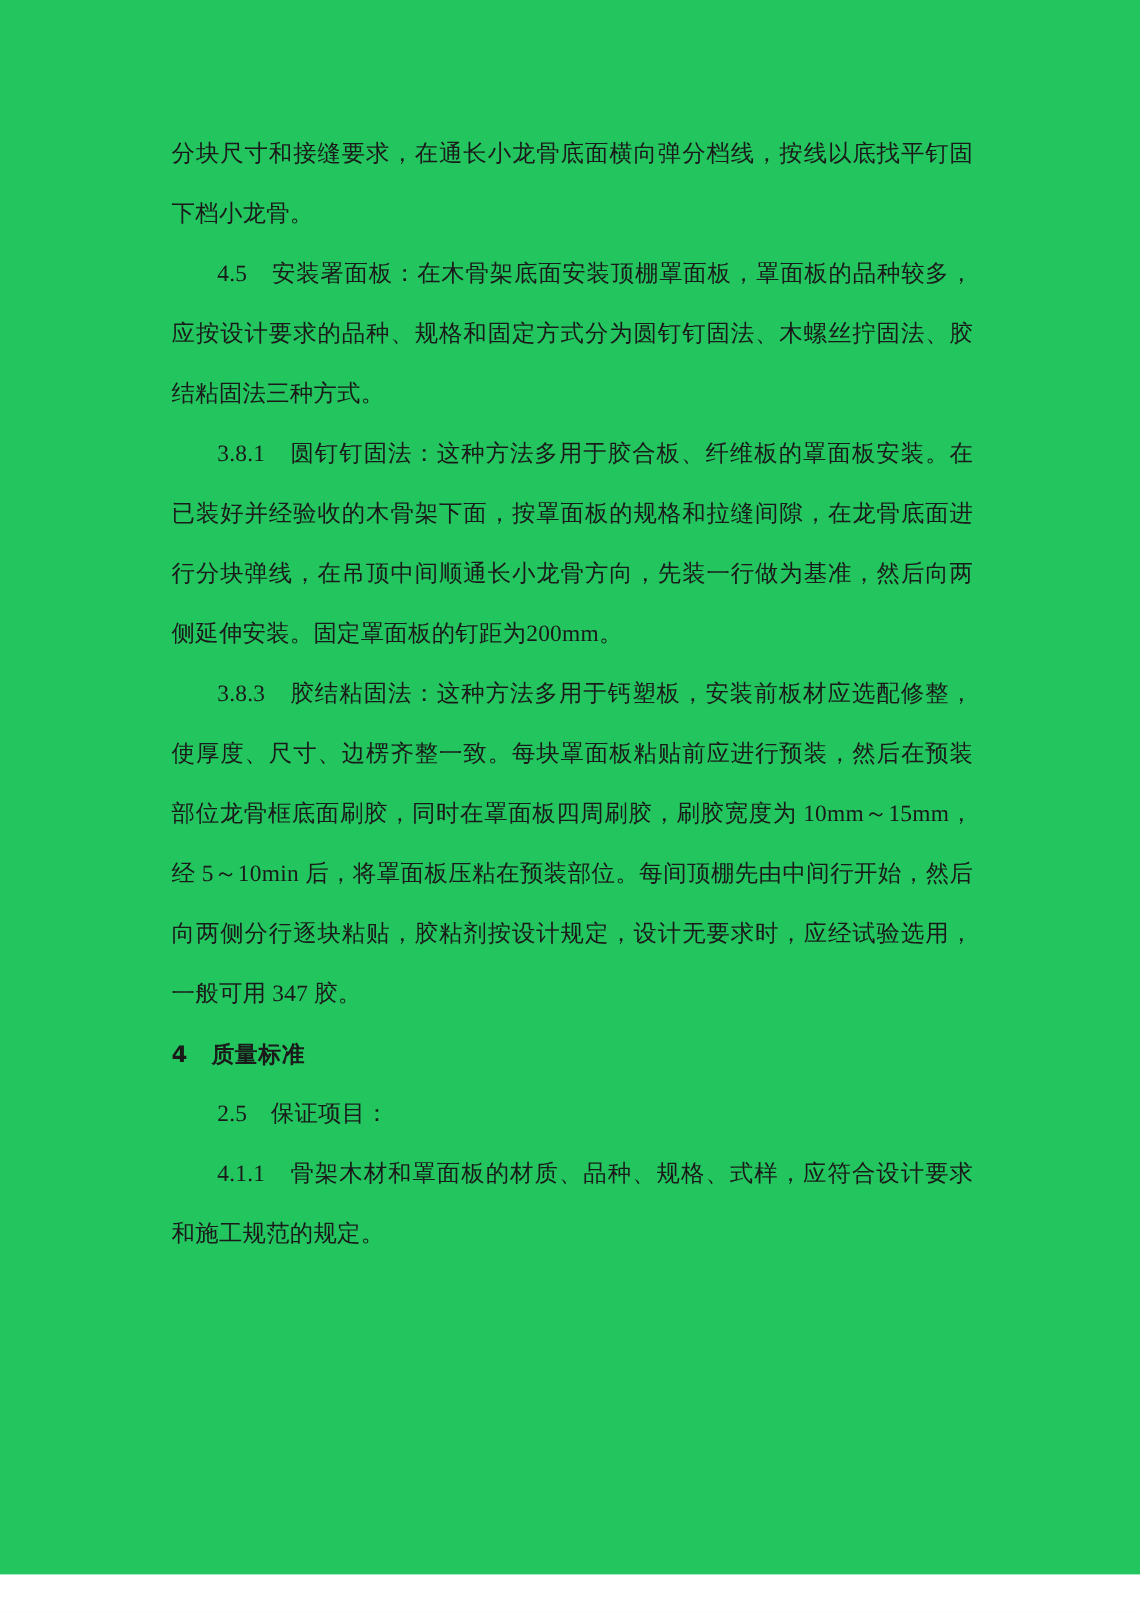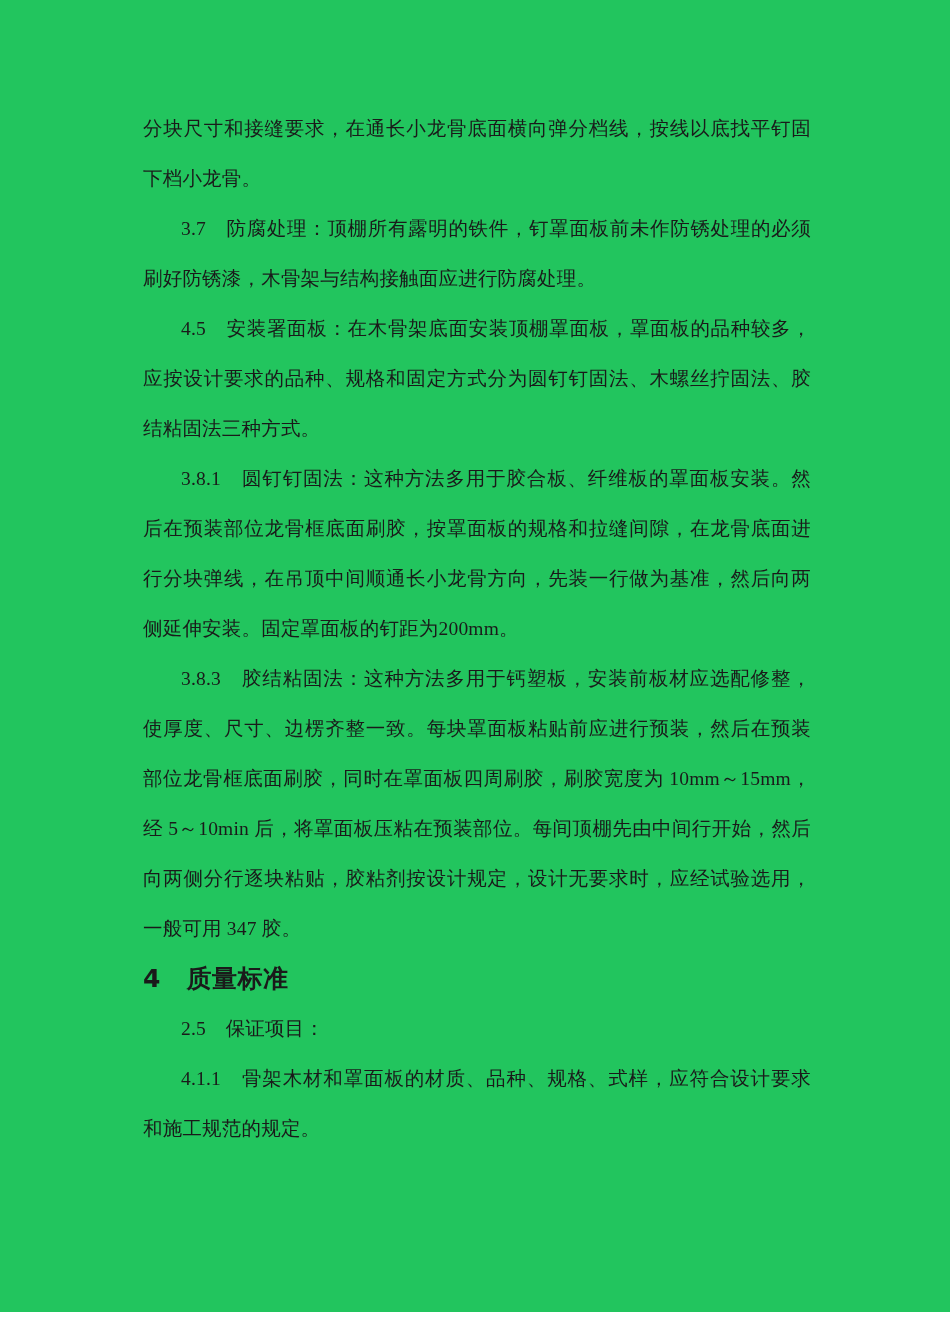--- a/index.html
+++ b/index.html
@@ -48,39 +48,38 @@
   }
 
   
   .para + .para {
     margin-top: 0;
   }
 
   .heading {
     font-family: "DejaVu Sans", "Liberation Sans", sans-serif;
     font-weight: bold;
-    font-size: 25px;
+    font-size: 19px;
     line-height: 50px;
     margin: 0;
     letter-spacing: 0.5px;
   }
 </style>
 </head>
 <body>
 
 <div class="page">
   <div class="content">
 
     <p class="para">分块尺寸和接缝要求，在通长小龙骨底面横向弹分档线，按线以底找平钉固下档小龙骨。</p>
 
-    <p class="para indent">3.7　防腐处理：顶棚所有露明的铁件，钉罩面板前未作防锈处理的必须刷好防锈漆，木骨架与结构接触面应进行防腐处理。</p>
 
     <p class="para indent">4.5　安装署面板：在木骨架底面安装顶棚罩面板，罩面板的品种较多，应按设计要求的品种、规格和固定方式分为圆钉钉固法、木螺丝拧固法、胶结粘固法三种方式。</p>
 
-    <p class="para indent">3.8.1　圆钉钉固法：这种方法多用于胶合板、纤维板的罩面板安装。然后在预装部位龙骨框底面刷胶，按罩面板的规格和拉缝间隙，在龙骨底面进行分块弹线，在吊顶中间顺通长小龙骨方向，先装一行做为基准，然后向两侧延伸安装。固定罩面板的钉距为200mm。</p>
+    <p class="para indent">3.8.1　圆钉钉固法：这种方法多用于胶合板、纤维板的罩面板安装。在已装好并经验收的木骨架下面，按罩面板的规格和拉缝间隙，在龙骨底面进行分块弹线，在吊顶中间顺通长小龙骨方向，先装一行做为基准，然后向两侧延伸安装。固定罩面板的钉距为200mm。</p>
 
 
     <p class="para indent">3.8.3　胶结粘固法：这种方法多用于钙塑板，安装前板材应选配修整，使厚度、尺寸、边楞齐整一致。每块罩面板粘贴前应进行预装，然后在预装部位龙骨框底面刷胶，同时在罩面板四周刷胶，刷胶宽度为 10mm～15mm，经 5～10min 后，将罩面板压粘在预装部位。每间顶棚先由中间行开始，然后向两侧分行逐块粘贴，胶粘剂按设计规定，设计无要求时，应经试验选用，一般可用 347 胶。</p>
 
 
     <h2 class="heading">4　质量标准</h2>
 
     <p class="para indent">2.5　保证项目：</p>
 
     <p class="para indent">4.1.1　骨架木材和罩面板的材质、品种、规格、式样，应符合设计要求和施工规范的规定。</p>

